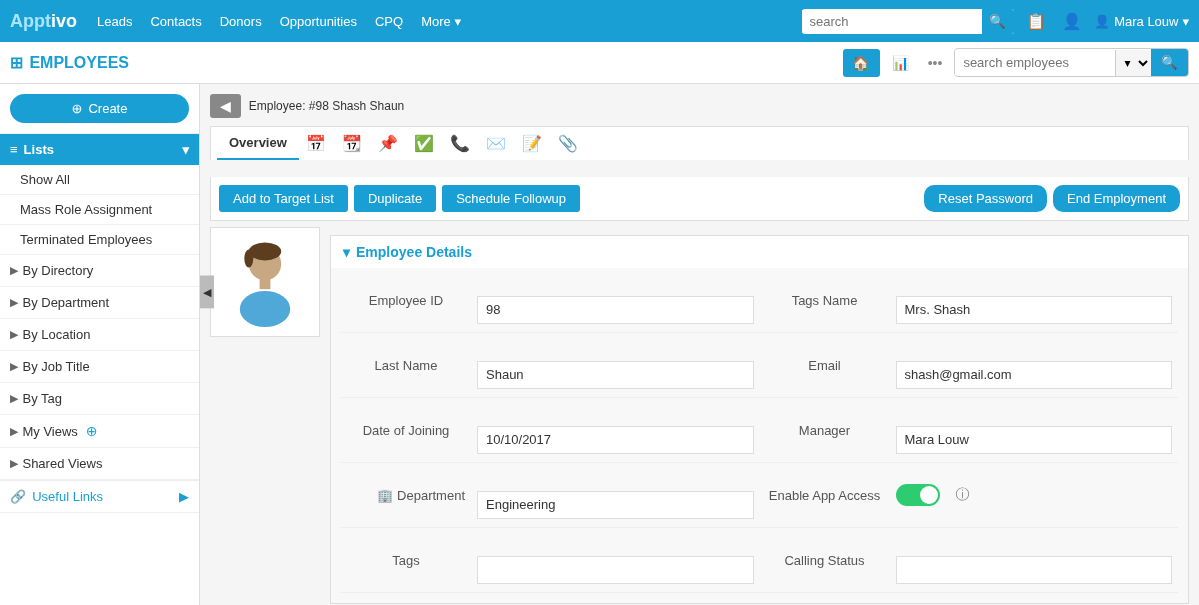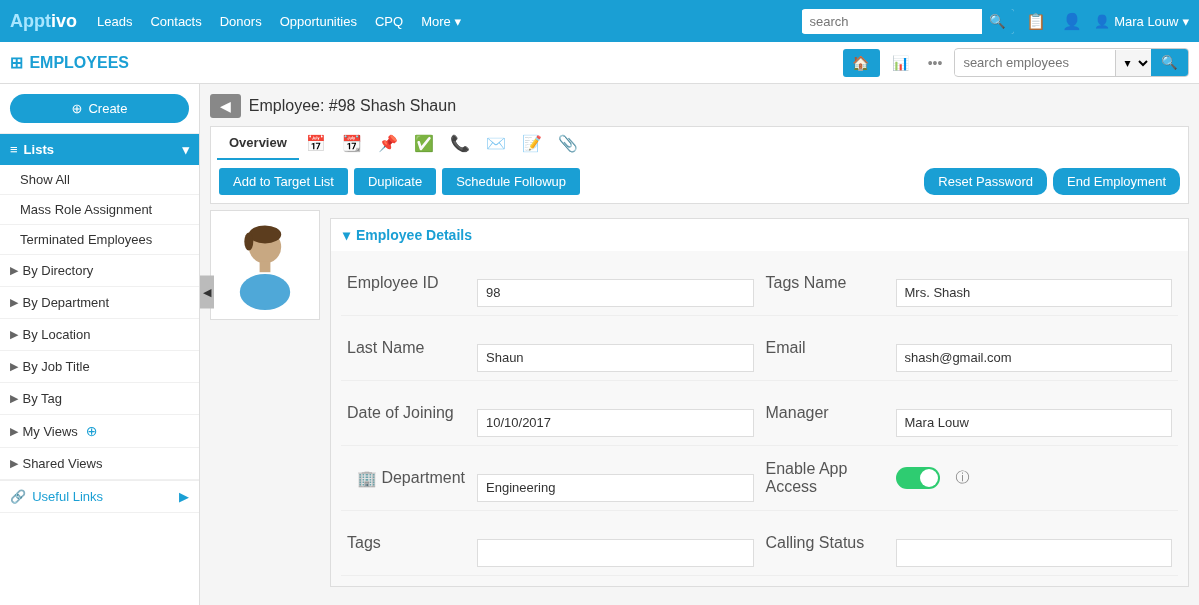--- a/index.html
+++ b/index.html
@@ -223,34 +223,34 @@
     .back-btn {
       background: #888;
       color: white;
       border: none;
       border-radius: 3px;
       padding: 4px 10px;
       cursor: pointer;
       font-size: 14px;
     }
     .record-title {
-      font-size: 16px;
+      font-size: 12px;
       color: #333;
       font-weight: normal;
     }
 
     
     .tabs-bar {
       background: white;
       border: 1px solid #ddd;
       border-bottom: none;
       display: flex;
       align-items: center;
       padding: 0 6px;
-      margin-bottom: 0;
+      margin-bottom: 17px;
     }
     .tab {
       padding: 8px 12px;
       cursor: pointer;
       font-size: 13px;
       color: #555;
       border-bottom: 2px solid transparent;
       white-space: nowrap;
     }
     .tab.active {
@@ -341,23 +341,23 @@
       background: #f8f8f8;
     }
     .field-row {
       display: flex;
       align-items: center;
       padding: 8px 6px;
       border-bottom: 1px solid #eee;
     }
     .field-label {
       width: 130px;
-      text-align: left;
+      text-align: center;
       color: #555;
-      font-size: 16px;
+      font-size: 13px;
       padding-right: 12px;
       flex-shrink: 0;
     }
     .field-value {
       flex: 1;
       background: white;
       border: 1px solid #ddd;
       padding: 5px 8px;
       font-size: 13px;
       color: #333;

